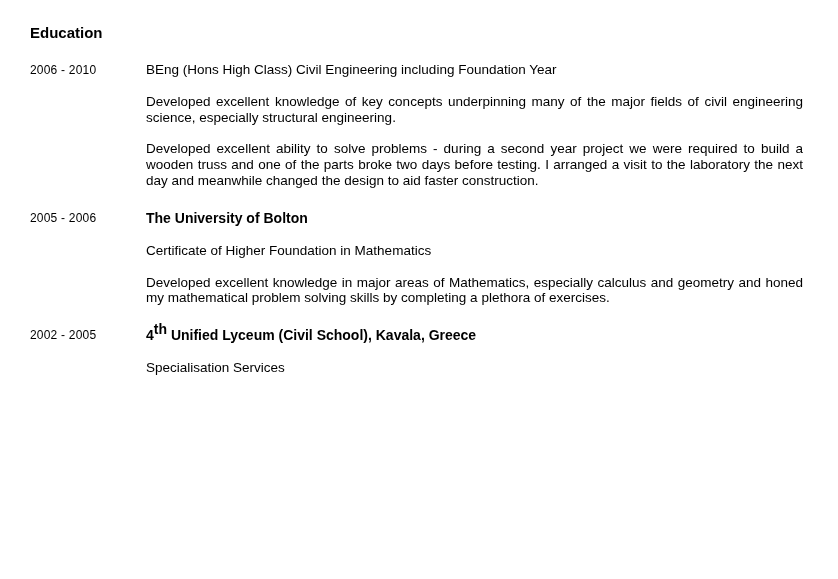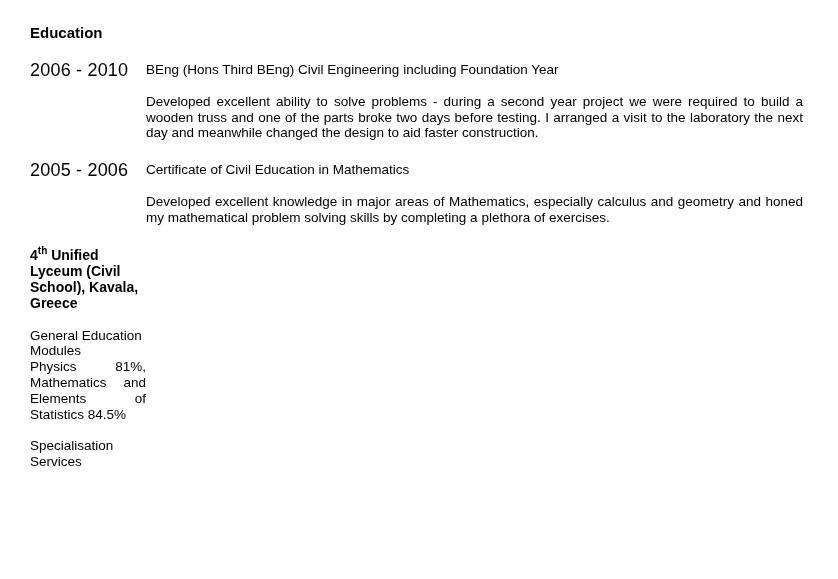--- a/index.html
+++ b/index.html
@@ -20,34 +20,34 @@
     font-weight: bold;
     line-height: 17px;
     margin-bottom: 21px;
   }
   .entry {
     display: grid;
     grid-template-columns: 116px 1fr;
     margin-bottom: 5px;
   }
   .dates {
-    font-size: 18px;
+    font-size: 12px;
     line-height: 16px;
     white-space: nowrap;
     letter-spacing: 0.2px;
   }
   .entry-body { min-width: 0; }
   .institution {
     font-size: 14px;
     font-weight: bold;
     line-height: 16px;
     margin-bottom: 17px;
   }
   .institution sup {
-    font-size: 10px;
+    font-size: 14px;
     font-weight: bold;
     vertical-align: super;
     line-height: 0;
   }
   .para {
     font-size: 13.5px;
     line-height: 15.8px;
     text-align: justify;
     margin-bottom: 16px;
   }
@@ -61,39 +61,38 @@
 </head>
 <body>
 
 <div class="page">
 
   <h2 class="section-title">Education</h2>
 
   <div class="entry">
     <div class="dates">2006 - 2010</div>
     <div class="entry-body">
-      <p class="para">BEng (Hons Third BEng) Civil Engineering including Foundation Year</p>
+      <p class="para">BEng (Hons High Class) Civil Engineering including Foundation Year</p>
+      <p class="para">Developed excellent knowledge of key concepts underpinning many of the major fields of civil engineering science, especially structural engineering.</p>
       <p class="para">Developed excellent ability to solve problems - during a second year project we were required to build a wooden truss and one of the parts broke two days before testing. I arranged a visit to the laboratory the next day and meanwhile changed the design to aid faster construction.</p>
     </div>
   </div>
 
   <div class="entry">
     <div class="dates">2005 - 2006</div>
     <div class="entry-body">
-      <p class="para">Certificate of Civil Education in Mathematics</p>
+      <h3 class="institution">The University of Bolton</h3>
+      <p class="para">Certificate of Higher Foundation in Mathematics</p>
       <p class="para">Developed excellent knowledge in major areas of Mathematics, especially calculus and geometry and honed my mathematical problem solving skills by completing a plethora of exercises.</p>
     </div>
   </div>
 
   <div class="entry">
+    <div class="dates">2002 - 2005</div>
     <div class="entry-body">
       <h3 class="institution"><span>4</span><sup>th</sup><span> Unified Lyceum (Civil School), Kavala, Greece</span></h3>
-      <div class="module-group">
-        <div>General Education Modules</div>
-        <div class="module-detail">Physics 81%, Mathematics and Elements of Statistics 84.5%</div>
-      </div>
       <div class="module-group">
         <div>Specialisation Services</div>
       </div>
     </div>
   </div>
 
 </div>
 
 </body></html>

